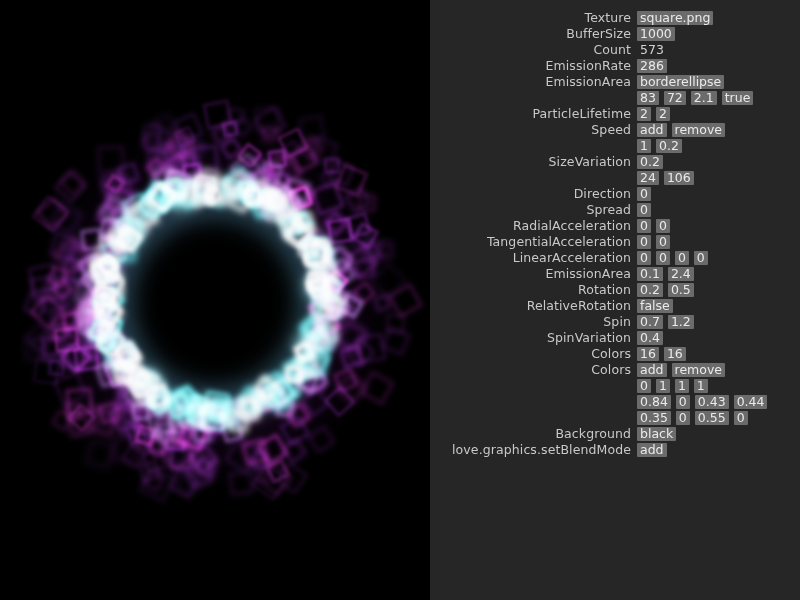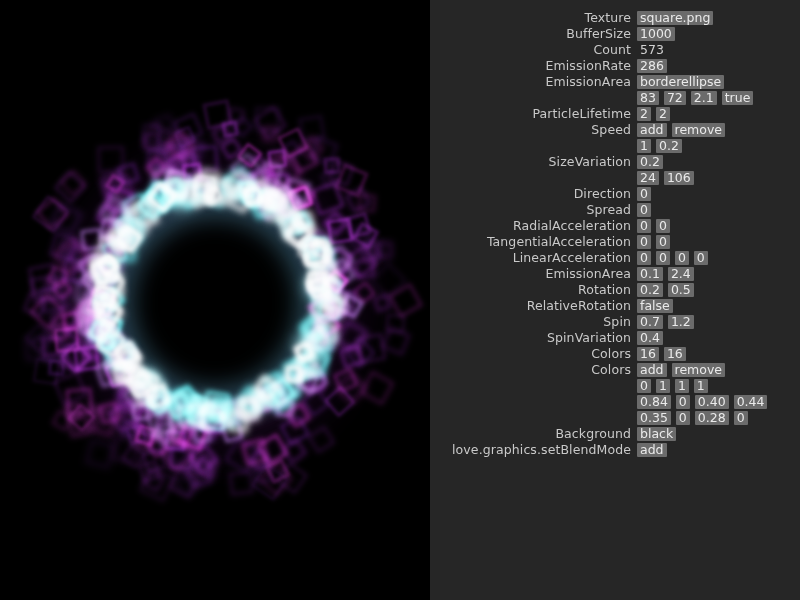--- a/index.html
+++ b/index.html
@@ -736,30 +736,30 @@
             <span class="chip">1</span>
             <span class="chip">1</span>
             <span class="chip">1</span>
           </div>
         </div>
         <div class="prop-row">
           <div class="prop-label"></div>
           <div class="prop-values">
             <span class="chip">0.84</span>
             <span class="chip">0</span>
-            <span class="chip">0.40</span>
+            <span class="chip">0.43</span>
             <span class="chip">0.44</span>
           </div>
         </div>
         <div class="prop-row">
           <div class="prop-label"></div>
           <div class="prop-values">
             <span class="chip">0.35</span>
             <span class="chip">0</span>
-            <span class="chip">0.28</span>
+            <span class="chip">0.55</span>
             <span class="chip">0</span>
           </div>
         </div>
         <div class="prop-row">
           <div class="prop-label">Background</div>
           <div class="prop-values">
             <span class="chip">black</span>
           </div>
         </div>
         <div class="prop-row">

